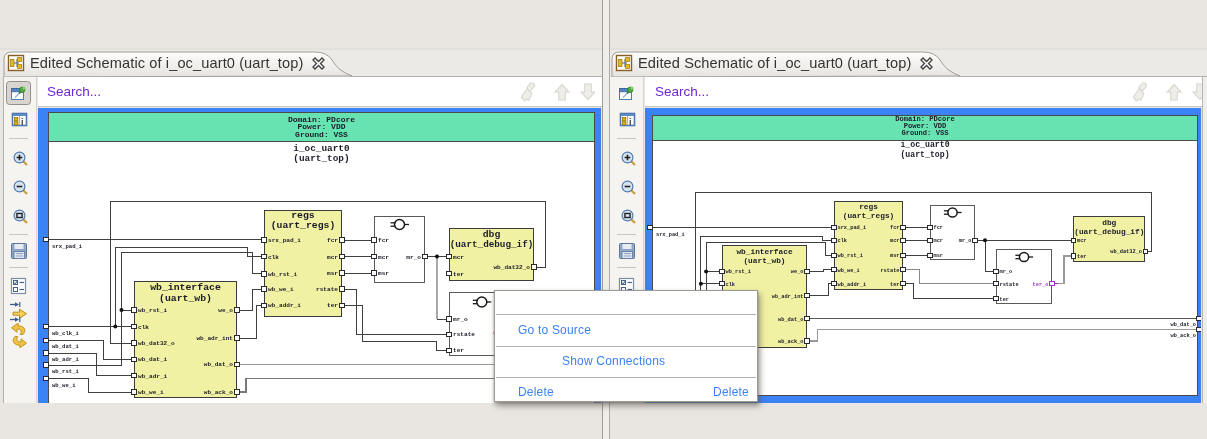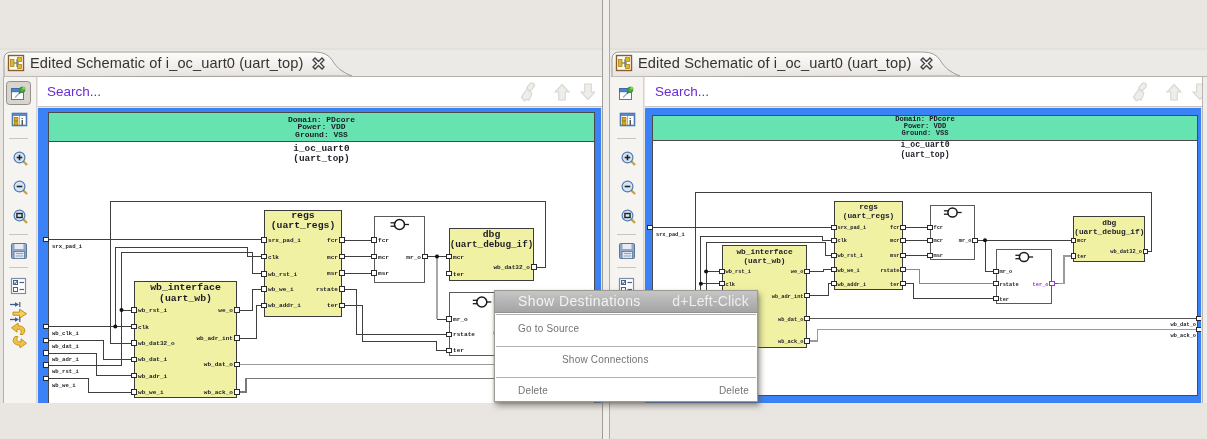--- a/index.html
+++ b/index.html
@@ -7,21 +7,21 @@
 body { font-family:"Liberation Sans", sans-serif; background:#e9e6e2; position:relative; }
 .panel { position:absolute; top:16px; height:355px; overflow:hidden;margin-top:32px; }
 .tabsvg { position:absolute; top:0; left:0; }
 .sidebar { position:absolute; top:29px; bottom:0; background:#f6f4f1; }
 .searchrow { position:absolute; top:29px; height:30px; background:#ffffff; border-bottom:1px solid #c9c6c1; }
 .search-ph { position:absolute; top:6px; font-size:13.5px; color:#6d28d9; }
 .canvas { position:absolute; top:60px; bottom:0; background:#3b82f6; overflow:hidden; }
 .menu { position:absolute; left:494px; top:290px; width:264px; height:112px; background:#ffffff;
   border:1px solid #9d9a96; z-index:50;
   box-shadow:2px 4px 6px rgba(95,90,82,0.6), 0px 1px 2px rgba(95,90,82,0.5); }
-.mi { position:absolute; left:1px; right:1px; font-size:10px; letter-spacing:0.2px; color:#737373; }
+.mi { position:absolute; left:1px; right:1px; font-size:12px; letter-spacing:0.2px; color:#3b82f6; }
 .sep { position:absolute; left:1px; right:1px; height:1px; background:#b6b3af; }
 .hl { position:absolute; left:0px; top:0px; right:0px; height:22px;
   background:linear-gradient(#c6c6c6,#a4a4a4); border-bottom:1px solid #919191; }
 .hl .t1 { position:absolute; left:23px; top:2px; color:#f2f2f2; font-size:14px; letter-spacing:0.4px; }
 .hl .t2 { position:absolute; right:8px; top:2px; color:#eeeeee; font-size:14px; letter-spacing:0.2px; }
 .gap { position:absolute; left:602px; top:0; width:8px; height:439px; background:#f0eeeb; border-left:1px solid #9f9c98; border-right:1px solid #aeaba7; z-index:5; }
 </style>
 </head>
 <body>
 
@@ -458,24 +458,20 @@
           <rect x="1196.8" y="279.0" width="4.4" height="4.4" fill="#ffffff" stroke="#2a2a2a" stroke-width="1"></rect>
           <text x="1196" y="278.2" font-size="5.3" fill="#1c1c28" text-anchor="end" font-weight="bold" font-family="Liberation Mono, monospace" shape-rendering="auto">wb_dat_o</text>
           <text x="1196" y="288.7" font-size="5.3" fill="#1c1c28" text-anchor="end" font-weight="bold" font-family="Liberation Mono, monospace" shape-rendering="auto">wb_ack_o</text>
         </g>
     </svg>
   </div>
   <div style="position:absolute; left:592px; top:29px; bottom:0; width:5px; background:#f0eeec; border-left:1px solid #b9b6b1;"></div>
 </div>
 
 <div class="menu">
-  <div class="hl">
-      <span class="t1">Show Destinations</span>
-      <span class="t2">d+Left-Click</span>
-    </div>
   <div class="sep" style="top:23px;"></div>
   <div class="mi" style="top:32px; left:23px;">Go to Source</div>
   <div class="sep" style="top:55px;"></div>
   <div class="mi" style="top:63px; left:23px;margin-left:44px;">Show Connections</div>
   <div class="sep" style="top:86px;"></div>
   <div class="mi" style="top:94px; left:23px;">Delete</div>
   <div class="mi" style="top:94px; left:auto; right:8px;">Delete</div>
 </div>
 
 </body></html>

